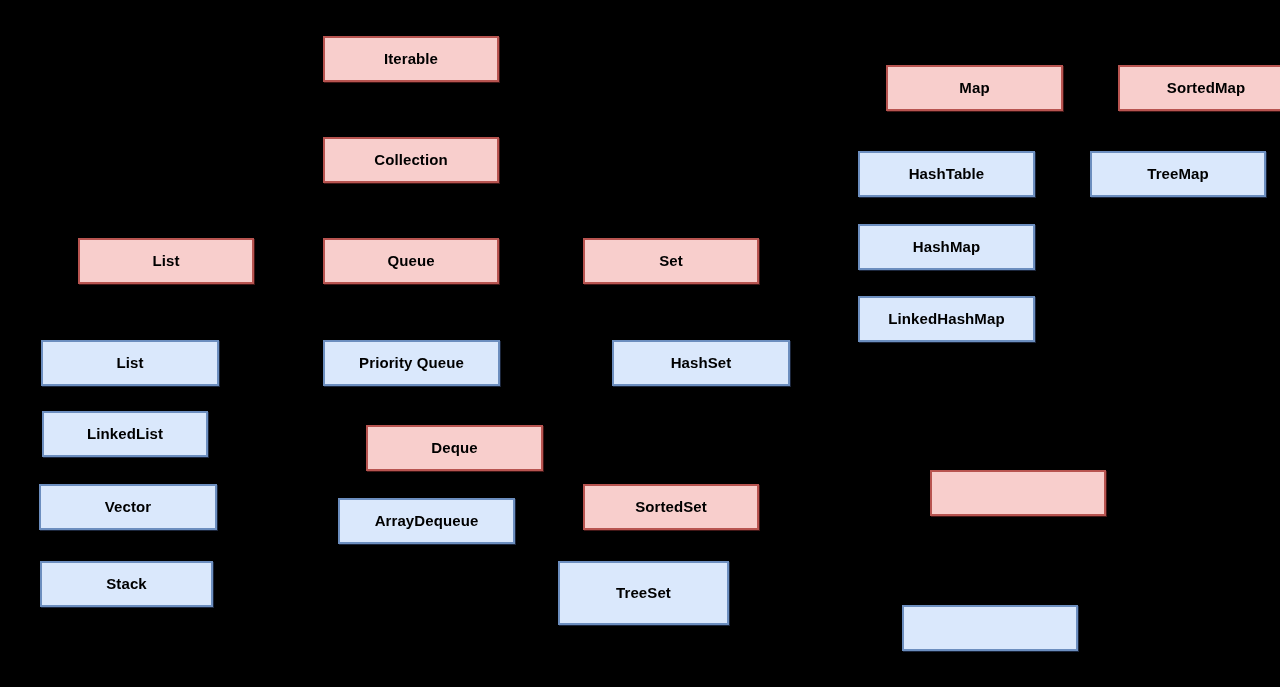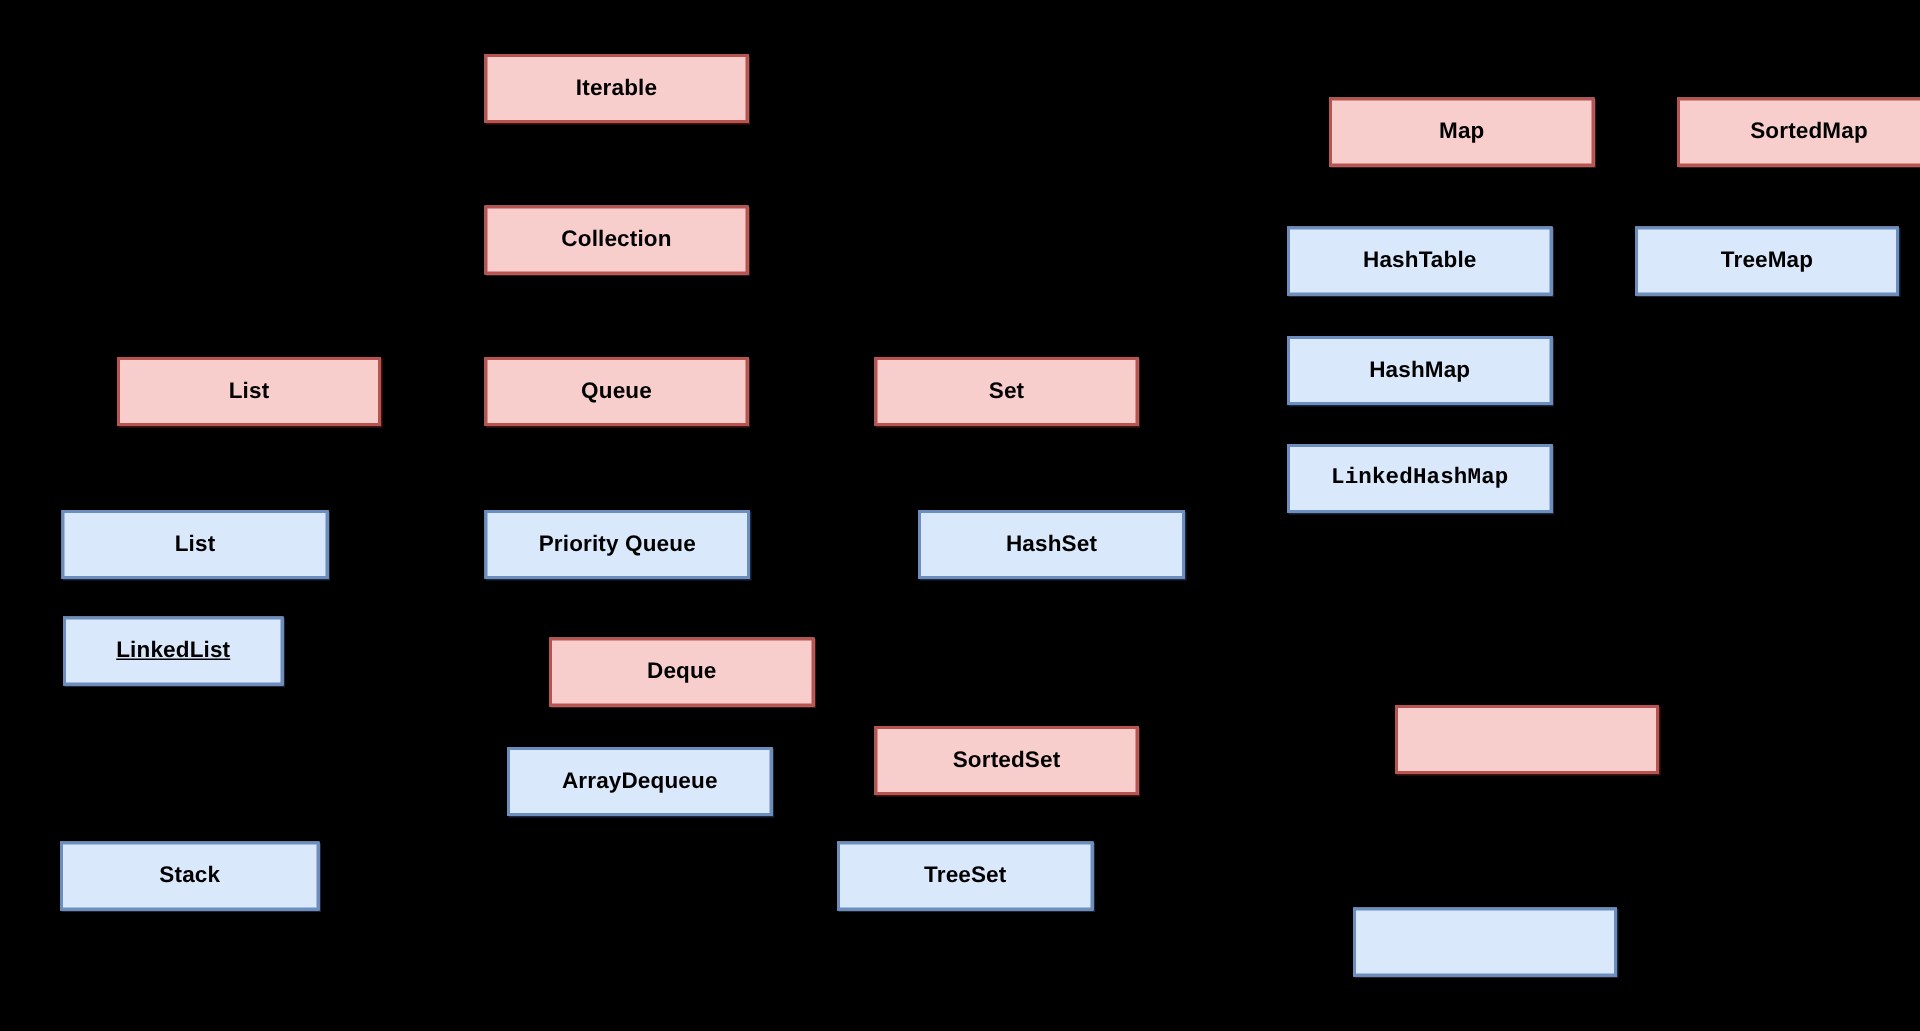--- a/index.html
+++ b/index.html
@@ -126,29 +126,30 @@
       <div class="edge edge-h" style="left: 946.5px; top: 119px; width: 231.5px;"></div>
       <div class="edge edge-v" style="left: 1178px; top: 119px;"></div>
       <div class="arrow-tip" style="left: 1175px; top: 60px;"></div>
     </div>
     <div class="node interface" style="left: 295px; top: 36px; width: 176px; height: 46px;">Iterable</div>
     <div class="node interface" style="left: 295px; top: 137px; width: 176px; height: 46px;">Collection</div>
     <div class="node interface" style="left: 50px; top: 238px; width: 176px; height: 46px;">List</div>
     <div class="node interface" style="left: 295px; top: 238px; width: 176px; height: 46px;">Queue</div>
     <div class="node interface" style="left: 555px; top: 238px; width: 176px; height: 46px;">Set</div>
     <div class="node clazz" style="left: 41px; top: 340px; width: 178px; height: 46px;">List</div>
-    <div class="node clazz" style="left: 42px; top: 411px; width: 147px; height: 46px; text-decoration: underline;">LinkedList</div>
+    <div class="node clazz" style="left: 42px; top: 411px; width: 166px; height: 46px;">LinkedList</div>
+    <div class="node clazz" style="left: 39px; top: 484px; width: 178px; height: 46px;">Vector</div>
     <div class="node clazz" style="left: 40px; top: 561px; width: 173px; height: 46px;">Stack</div>
     <div class="node clazz" style="left: 323px; top: 340px; width: 177px; height: 46px;">Priority Queue</div>
     <div class="node interface" style="left: 338px; top: 425px; width: 177px; height: 46px;">Deque</div>
     <div class="node clazz" style="left: 338px; top: 498px; width: 177px; height: 46px;">ArrayDequeue</div>
     <div class="node clazz" style="left: 612px; top: 340px; width: 178px; height: 46px;">HashSet</div>
     <div class="node interface" style="left: 555px; top: 484px; width: 176px; height: 46px;">SortedSet</div>
-    <div class="node clazz" style="left: 558px; top: 561px; width: 171px; height: 46px;">TreeSet</div>
+    <div class="node clazz" style="left: 558px; top: 561px; width: 171px; height: 64px;">TreeSet</div>
     <div class="node interface" style="left: 858px; top: 65px; width: 177px; height: 46px;">Map</div>
     <div class="node clazz" style="left: 858px; top: 151px; width: 177px; height: 46px;">HashTable</div>
     <div class="node clazz" style="left: 858px; top: 224px; width: 177px; height: 46px;">HashMap</div>
-    <div class="node clazz" style="left: 858px; top: 296px; width: 177px; height: 46px; font-family: Liberation Mono, monospace;">LinkedHashMap</div>
+    <div class="node clazz" style="left: 858px; top: 296px; width: 177px; height: 46px;">LinkedHashMap</div>
     <div class="node interface" style="left: 1090px; top: 65px; width: 176px; height: 46px;">SortedMap</div>
     <div class="node clazz" style="left: 1090px; top: 151px; width: 176px; height: 46px; text-align: center;">TreeMap</div>
     <div class="node interface legend-swatch" style="left: 902px; top: 470px; width: 176px; height: 46px;"></div>
     <div class="node clazz legend-swatch" style="left: 902px; top: 605px; width: 176px; height: 46px;"></div>
   </div>
 
 </body></html>

